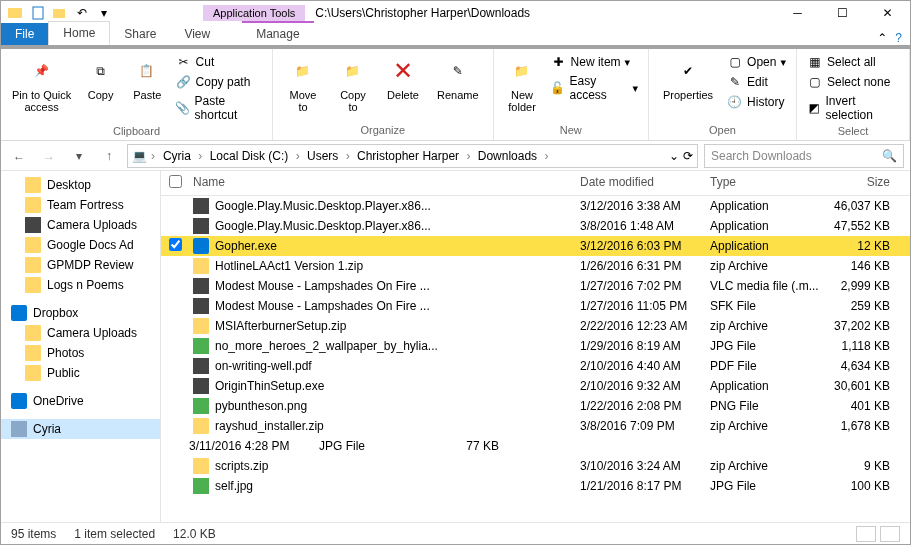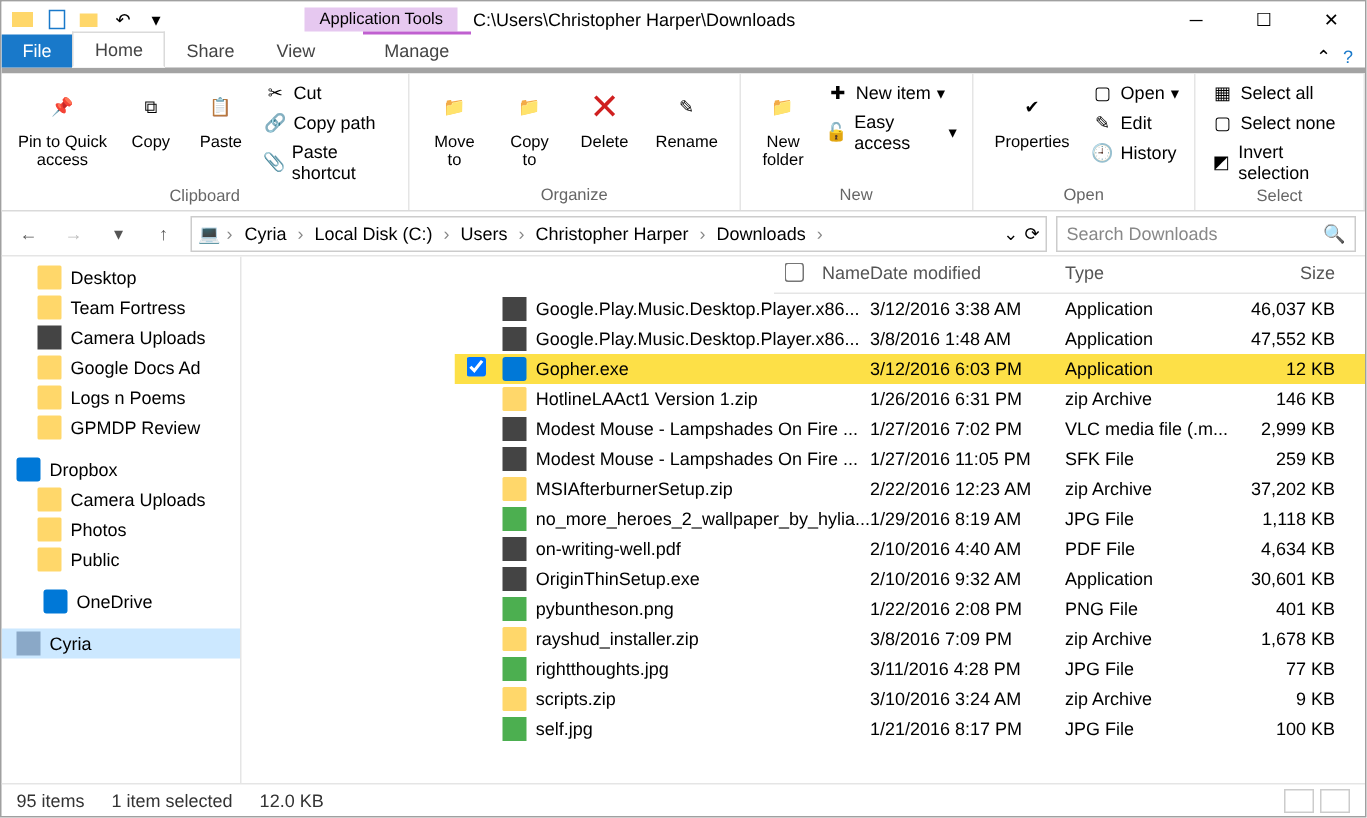--- a/index.html
+++ b/index.html
@@ -50,21 +50,21 @@
 .tree-group { margin-top: 8px; }
 .tree-group .hdr { font-weight: normal; padding-left: 10px; display: flex; align-items: center; gap: 6px; }
 .fico { width: 16px; height: 16px; display: inline-block; }
 .f-folder { background: #ffd76a; border-radius: 1px; }
 .f-blue { background: #0078d7; border-radius: 2px; }
 .f-green { background: #4caf50; }
 .f-drive { background: #8aa8c7; }
 .f-dark { background: #444; }
 
 
-.files { flex: 1; display: flex; flex-direction: column; overflow: hidden; align-items: flex-end; }
+.files { flex: 1; display: flex; flex-direction: column; overflow: hidden; }
 .cols { display: flex; border-bottom: 1px solid #e5e5e5; padding: 4px 0; color: #555; font-size: 12px; }
 .col-chk { width: 28px; text-align: center; }
 .col-name { flex: 1; padding-left: 4px; }
 .col-date { width: 130px; }
 .col-type { width: 120px; }
 .col-size { width: 80px; text-align: right; padding-right: 20px; }
 .rows { flex: 1; overflow-y: auto; }
 .row { display: flex; align-items: center; padding: 2px 0; }
 .row.sel { background: #fde047; }
 .row .col-chk input { visibility: hidden; }
@@ -269,25 +269,25 @@
         <div class="tree-item">
           <span class="fico f-dark"></span>
           <span>Camera Uploads</span>
         </div>
         <div class="tree-item">
           <span class="fico f-folder"></span>
           <span>Google Docs Ad</span>
         </div>
         <div class="tree-item">
           <span class="fico f-folder"></span>
-          <span>Logs n Poems</span>
+          <span>GPMDP Review</span>
         </div>
         <div class="tree-item">
           <span class="fico f-folder"></span>
-          <span>GPMDP Review</span>
+          <span>Logs n Poems</span>
         </div>
       </div>
     <div class="tree-group">
       <div class="hdr tree-item" style="padding-left:10px;">
           <span class="fico f-blue"></span>
           <span>Dropbox</span>
         </div>
       <div id="tree-dropbox">
           <div class="tree-item">
             <span class="fico f-folder"></span>
@@ -297,21 +297,21 @@
             <span class="fico f-folder"></span>
             <span>Photos</span>
           </div>
           <div class="tree-item">
             <span class="fico f-folder"></span>
             <span>Public</span>
           </div>
         </div>
     </div>
     <div class="tree-group">
-      <div class="hdr tree-item" style="padding-left:28px;">
+      <div class="hdr tree-item" style="padding-left:10px;">
           <span class="fico f-blue"></span>
           <span>OneDrive</span>
         </div>
     </div>
     <div class="tree-group">
       <div class="hdr tree-item sel" style="padding-left:10px;">
           <span class="fico f-drive"></span>
           <span>Cyria</span>
         </div>
     </div>
@@ -465,26 +465,20 @@
               <span class="fico f-folder"></span>
               <span>rayshud_installer.zip</span>
             </div>
           </div>
     <div class="col-date">3/8/2016 7:09 PM</div>
     <div class="col-type">zip Archive</div>
     <div class="col-size">1,678 KB</div>
         </div>
         <div class="row">
     <div class="col-chk"><input type="checkbox" style=""></div>
-    <div class="col-name">
-            <div class="fname">
-              <span class="fico f-green"></span>
-              <span>rightthoughts.jpg</span>
-            </div>
-          </div>
     <div class="col-date">3/11/2016 4:28 PM</div>
     <div class="col-type">JPG File</div>
     <div class="col-size">77 KB</div>
         </div>
         <div class="row">
     <div class="col-chk"><input type="checkbox" style=""></div>
     <div class="col-name">
             <div class="fname">
               <span class="fico f-folder"></span>
               <span>scripts.zip</span>

